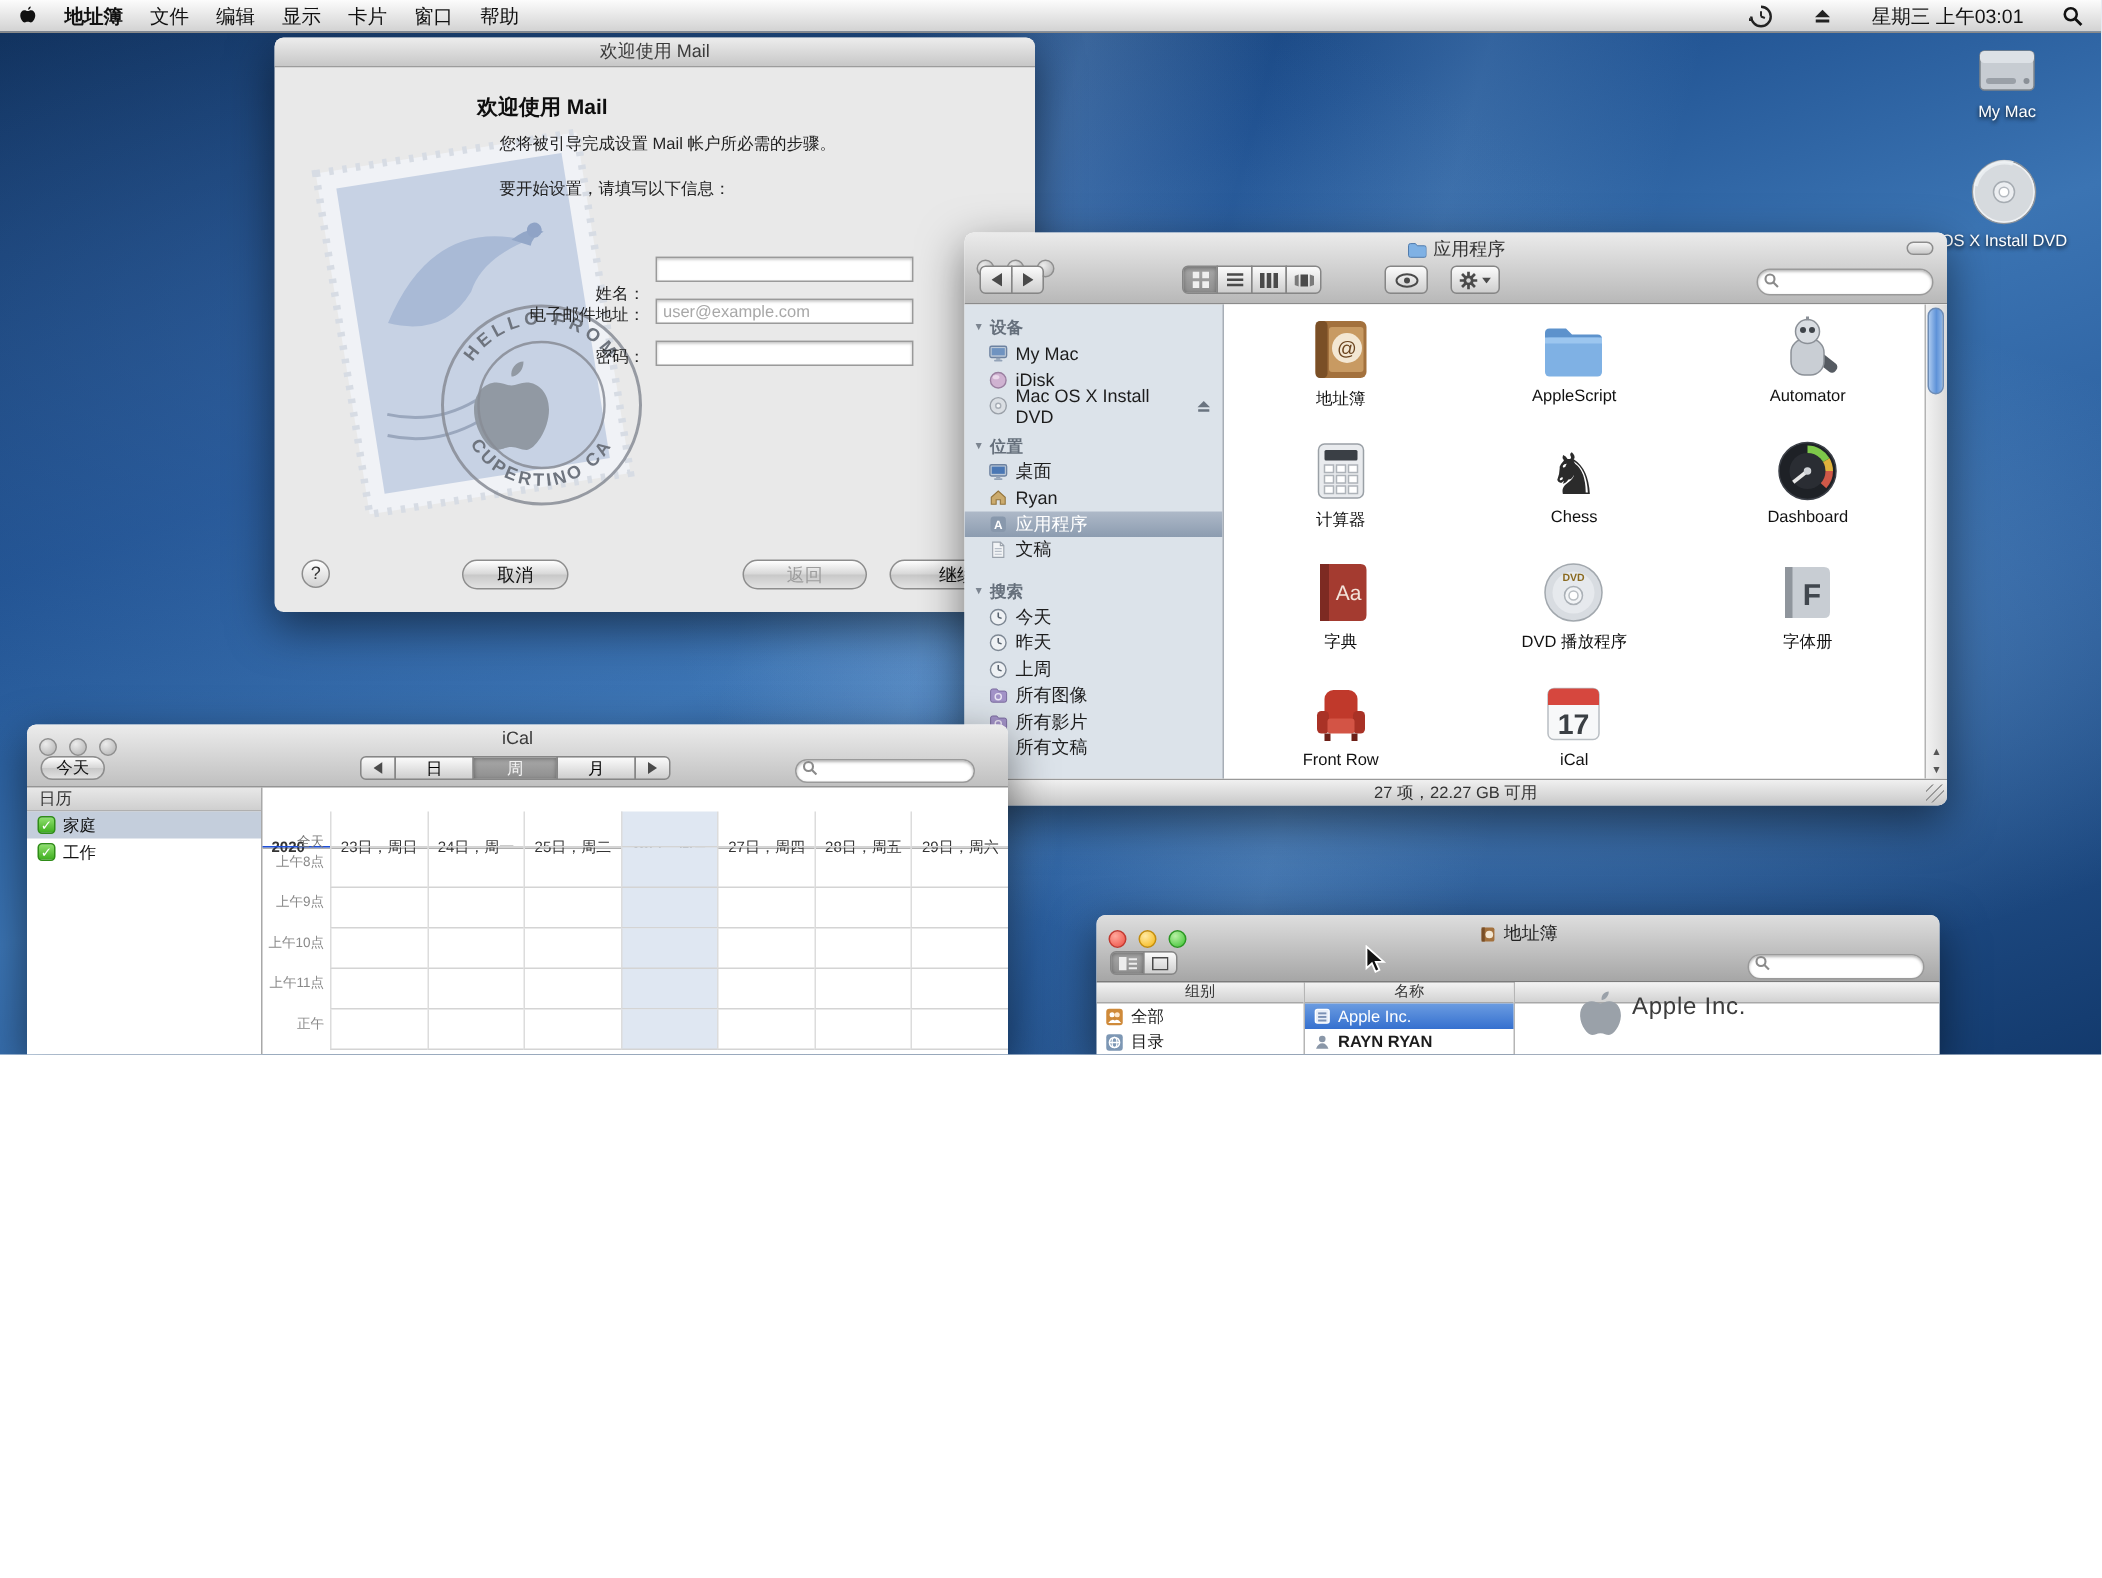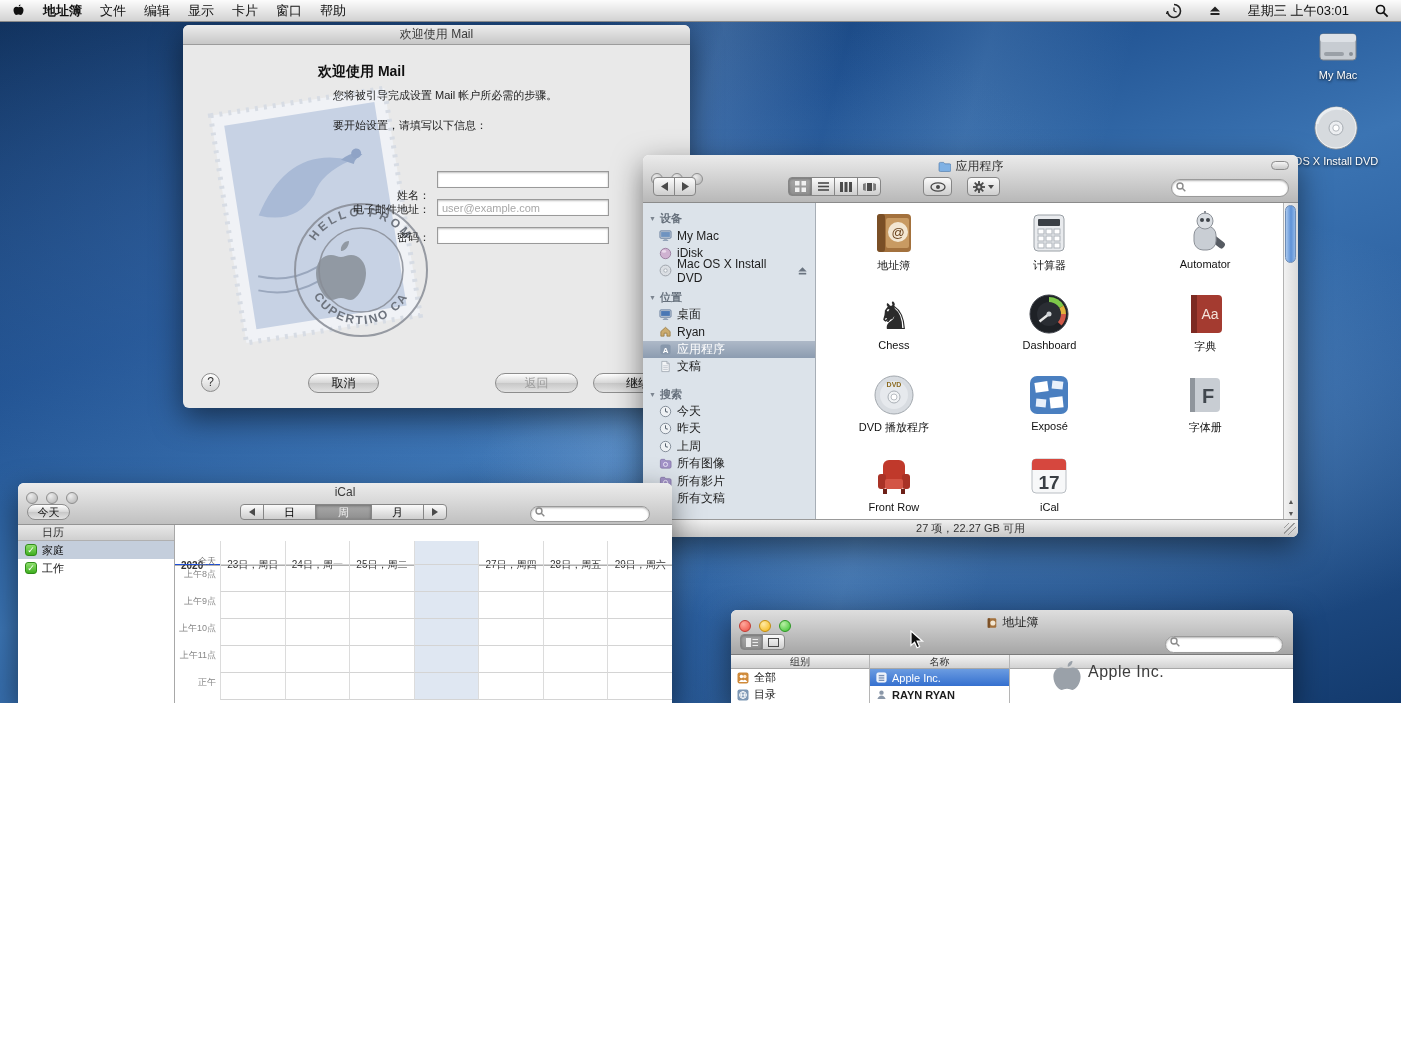--- a/index.html
+++ b/index.html
@@ -100,21 +100,21 @@
 
   
   .win-ical { left:18px; top:483px; width:654px; height:220px; background:#fff; z-index:3;
     border-radius:6px 6px 0 0; overflow:hidden; display:flex; flex-direction:column; }
   .ical-top { position:relative; height:42px; flex:none;
     background:linear-gradient(#ececec,#c0c0c0); border-bottom:1px solid #949494; }
   .ical-title { position:absolute; top:2px; left:0; right:0; text-align:center; font-size:12px; color:#3a3a3a; }
   .ical-body { flex:1; display:flex; min-height:0; }
   .ical-sidebar { width:157px; flex:none; border-right:1px solid #a8a8a8; background:#fff; }
   .pane-head { height:16px; background:linear-gradient(#e8e8e8,#cfcfcf); border-bottom:1px solid #b0b0b0;
-    font-size:11px; color:#333; display:flex; align-items:center; padding:0 24px; }
+    font-size:11px; color:#333; display:flex; align-items:center; padding:0 8px; }
   .cal-row { height:18px; display:flex; align-items:center; gap:5px; padding:0 7px; font-size:11px; color:#111; }
   .cal-row.selected { background:#c4cedc; }
   .checkbox { width:12px; height:12px; border-radius:3px; border:1px solid #2f8c18; flex:none;
     background:linear-gradient(#8fe06f,#3fae1f); color:#fff; font-size:9px; line-height:10px; text-align:center; }
   .ical-grid { flex:1; min-width:0; display:grid; grid-template-columns:45px repeat(7,1fr);
     grid-template-rows:16px 24px repeat(5,27px); }
   .g-head { background:linear-gradient(#e8e8e8,#cfcfcf); border-bottom:1px solid #b0b0b0;
     font-size:10px; color:#333; display:flex; align-items:center; justify-content:center; border-left:1px solid #c9c9c9;margin-top:40px; }
   .g-head.year { justify-content:flex-start; padding-left:6px; font-weight:bold; border-left:none; }
   .g-head.selday { font-weight:bold; color:#000; }
@@ -434,49 +434,57 @@
                   <rect x="6" y="4" width="34" height="38" rx="4" fill="#a3713d"></rect>
                   <rect x="6" y="4" width="8" height="38" rx="3" fill="#7a4f26"></rect>
                   <rect x="15" y="8" width="23" height="30" rx="2" fill="#c89a62"></rect>
                   <circle cx="27" cy="22" r="10" fill="#f3e7d3"></circle>
                   <text x="27" y="26.5" font-size="13" text-anchor="middle" fill="#6b441f">@</text>
                 </svg>
               <div class="app-label">地址簿</div>
             </div>
             <div class="app-cell">
               <svg viewBox="0 0 46 46">
+                  <path d="M4 12 q0-3 3-3 h11 l4 4 h17 q3 0 3 3 v2 H4 Z" fill="#5d92cc"></path>
+                  <rect x="4" y="15" width="38" height="26" rx="3" fill="#7fb1e4"></rect>
+                  <rect x="4" y="15" width="38" height="4" fill="#9cc6ef"></rect>
+                </svg>
+              <div class="app-label">AppleScript</div>
+            </div>
+            <div class="app-cell">
+              <svg viewBox="0 0 46 46">
+                  <rect x="26" y="20" width="23" height="7" rx="3" transform="rotate(38 26 20)" fill="#565b62"></rect>
+                  <rect x="12" y="16" width="22" height="24" rx="9" fill="#c9ced4" stroke="#8b9097"></rect>
+                  <circle cx="23" cy="11" r="8" fill="#d9dde2" stroke="#8b9097"></circle>
+                  <circle cx="20" cy="10" r="2" fill="#3f444a"></circle>
+                  <circle cx="26" cy="10" r="2" fill="#3f444a"></circle>
+                  <line x1="23" y1="1" x2="23" y2="3.5" stroke="#8b9097" stroke-width="2"></line>
+                </svg>
+              <div class="app-label">Automator</div>
+            </div>
+            <div class="app-cell">
+              <svg viewBox="0 0 46 46">
                   <rect x="8" y="5" width="30" height="36" rx="4" fill="#e9ebee" stroke="#9aa0a6"></rect>
                   <rect x="12" y="9" width="22" height="7" rx="1" fill="#3a3f45"></rect>
                   <g fill="#ffffff" stroke="#aeb3b9">
                     <rect x="12" y="19" width="6" height="5"></rect>
                     <rect x="20" y="19" width="6" height="5"></rect>
                     <rect x="28" y="19" width="6" height="5"></rect>
                     <rect x="12" y="26" width="6" height="5"></rect>
                     <rect x="20" y="26" width="6" height="5"></rect>
                     <rect x="28" y="26" width="6" height="5"></rect>
                     <rect x="12" y="33" width="6" height="5"></rect>
                     <rect x="20" y="33" width="6" height="5"></rect>
                     <rect x="28" y="33" width="6" height="5"></rect>
                   </g>
                 </svg>
               <div class="app-label">计算器</div>
             </div>
             <div class="app-cell">
               <svg viewBox="0 0 46 46">
-                  <rect x="26" y="20" width="23" height="7" rx="3" transform="rotate(38 26 20)" fill="#565b62"></rect>
-                  <rect x="12" y="16" width="22" height="24" rx="9" fill="#c9ced4" stroke="#8b9097"></rect>
-                  <circle cx="23" cy="11" r="8" fill="#d9dde2" stroke="#8b9097"></circle>
-                  <circle cx="20" cy="10" r="2" fill="#3f444a"></circle>
-                  <circle cx="26" cy="10" r="2" fill="#3f444a"></circle>
-                  <line x1="23" y1="1" x2="23" y2="3.5" stroke="#8b9097" stroke-width="2"></line>
-                </svg>
-              <div class="app-label">Automator</div>
-            </div>
-            <div class="app-cell">
-              <svg viewBox="0 0 46 46">
                   <text x="23" y="38" font-size="38" text-anchor="middle" fill="#2b2b2b" font-family="DejaVu Sans">♞</text>
                 </svg>
               <div class="app-label">Chess</div>
             </div>
             <div class="app-cell">
               <svg viewBox="0 0 46 46">
                   <circle cx="23" cy="23" r="19" fill="#1e2126" stroke="#3c4048"></circle>
                   <path d="M23 23 L23 6 A17 17 0 0 1 37.7 14.5 Z" fill="#7ec84a"></path>
                   <path d="M23 23 L37.7 14.5 A17 17 0 0 1 40 23 Z" fill="#e0b23c"></path>
                   <path d="M23 23 L40 23 A17 17 0 0 1 35.5 34.5 Z" fill="#d05848"></path>
@@ -496,30 +504,20 @@
             </div>
             <div class="app-cell">
               <svg viewBox="0 0 46 46">
                   <circle cx="23" cy="23" r="19" fill="#d8dce1" stroke="#a2a8ae"></circle>
                   <circle cx="23" cy="23" r="14" fill="#e6e9ed"></circle>
                   <text x="23" y="15" font-size="7" text-anchor="middle" fill="#8a6a20" font-weight="bold">DVD</text>
                   <circle cx="23" cy="25" r="6" fill="#f2f4f6" stroke="#aab0b6"></circle>
                   <circle cx="23" cy="25" r="3" fill="#ffffff" stroke="#b8bdc2"></circle>
                 </svg>
               <div class="app-label">DVD 播放程序</div>
-            </div>
-            <div class="app-cell">
-              <svg viewBox="0 0 46 46">
-                  <rect x="4" y="4" width="38" height="38" rx="7" fill="#4a7fc0"></rect>
-                  <rect x="9" y="10" width="13" height="10" fill="#ffffff" transform="rotate(-8 15 15)"></rect>
-                  <rect x="26" y="9" width="11" height="8" fill="#e8f0fa" transform="rotate(6 31 13)"></rect>
-                  <rect x="10" y="27" width="10" height="8" fill="#e8f0fa" transform="rotate(5 15 31)"></rect>
-                  <rect x="24" y="25" width="13" height="11" fill="#ffffff" transform="rotate(-6 30 30)"></rect>
-                </svg>
-              <div class="app-label">Exposé</div>
             </div>
             <div class="app-cell">
               <svg viewBox="0 0 46 46">
                   <path d="M11 6 h23 q4 0 4 4 v26 q0 4-4 4 H11 Z" fill="#c8cdd3"></path>
                   <rect x="8" y="6" width="5" height="34" fill="#8f959c"></rect>
                   <text x="26" y="31" font-size="20" text-anchor="middle" fill="#41474e" font-weight="bold">F</text>
                 </svg>
               <div class="app-label">字体册</div>
             </div>
             <div class="app-cell">

